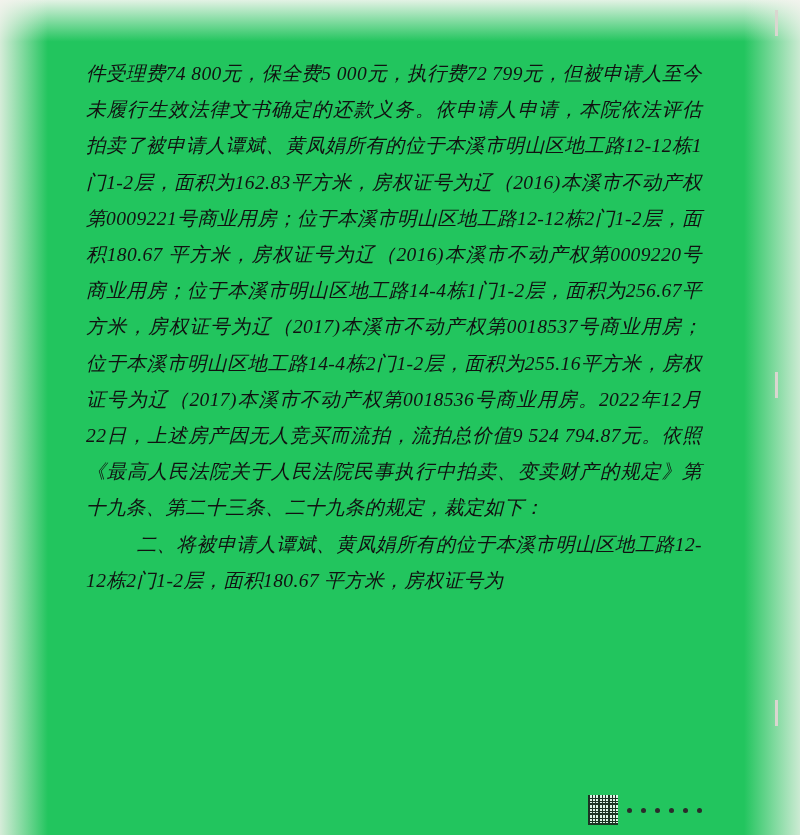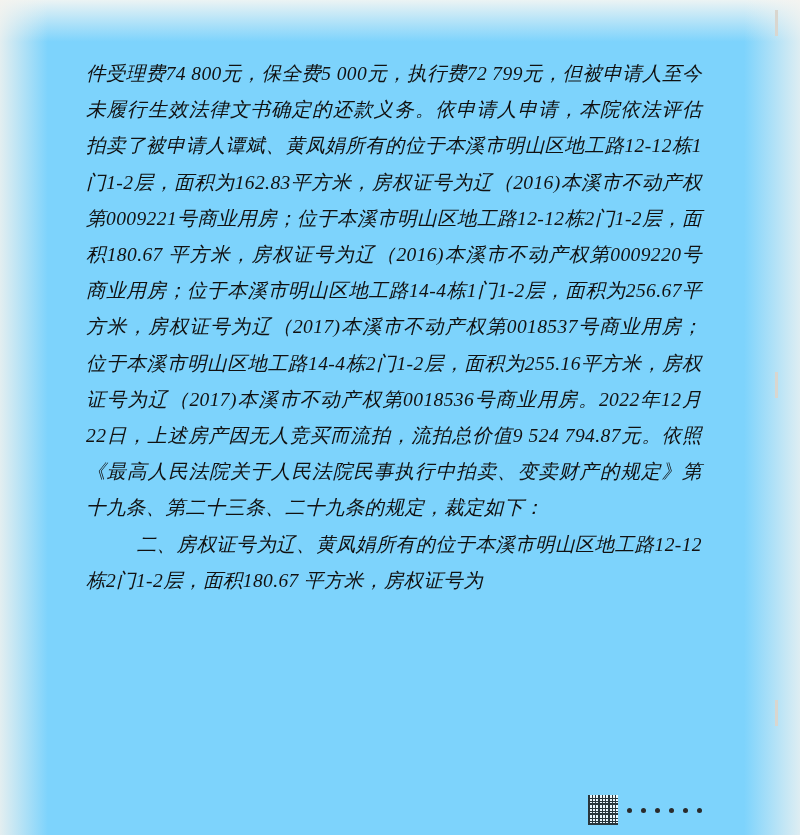--- a/index.html
+++ b/index.html
@@ -10,21 +10,21 @@
     width: 800px;
     height: 835px;
     background: #ffffff;
     font-family: "Liberation Serif", serif;
     overflow: hidden;
   }
   .page {
     position: relative;
     width: 800px;
     height: 835px;
-    background: #7dd3fc;
+    background: #22c55e;
   }
   
   .paper-tint {
     position: absolute;
     inset: 0;
     background:
       linear-gradient(90deg, rgba(245,243,238,0.85) 0%, rgba(255,255,255,0) 6%),
       linear-gradient(270deg, rgba(246,244,240,0.8) 0%, rgba(255,255,255,0) 7%),
       linear-gradient(180deg, rgba(248,247,243,0.9) 0%, rgba(255,255,255,0) 5%);
     pointer-events: none;
@@ -99,21 +99,21 @@
 
 <div class="page">
   <div class="paper-tint"></div>
 
   <div class="edge-mark m1"></div>
   <div class="edge-mark m2"></div>
   <div class="edge-mark m3"></div>
 
   <div class="doc-body">
     <p class="para kai">件受理费74 800元，保全费5 000元，执行费72 799元，但被申请人至今未履行生效法律文书确定的还款义务。依申请人申请，本院依法评估拍卖了被申请人谭斌、黄凤娟所有的位于本溪市明山区地工路12-12栋1门1-2层，面积为162.83平方米，房权证号为辽（2016)本溪市不动产权第0009221号商业用房；位于本溪市明山区地工路12-12栋2门1-2层，面积180.67 平方米，房权证号为辽（2016)本溪市不动产权第0009220号商业用房；位于本溪市明山区地工路14-4栋1门1-2层，面积为256.67平方米，房权证号为辽（2017)本溪市不动产权第0018537号商业用房；位于本溪市明山区地工路14-4栋2门1-2层，面积为255.16平方米，房权证号为辽（2017)本溪市不动产权第0018536号商业用房。2022年12月22日，上述房产因无人竞买而流拍，流拍总价值9 524 794.87元。依照《最高人民法院关于人民法院民事执行中拍卖、变卖财产的规定》第十九条、第二十三条、二十九条的规定，裁定如下：</p>
-    <p class="para kai indent">二、房权证号为辽、黄凤娟所有的位于本溪市明山区地工路12-12栋2门1-2层，面积180.67 平方米，房权证号为</p>
+    <p class="para kai indent">二、将被申请人谭斌、黄凤娟所有的位于本溪市明山区地工路12-12栋2门1-2层，面积180.67 平方米，房权证号为</p>
   </div>
 
   <div class="stamp-area">
     <div class="qr"></div>
     <div class="dots">
       <span class="dot"></span>
       <span class="dot"></span>
       <span class="dot"></span>
       <span class="dot"></span>
       <span class="dot"></span>

